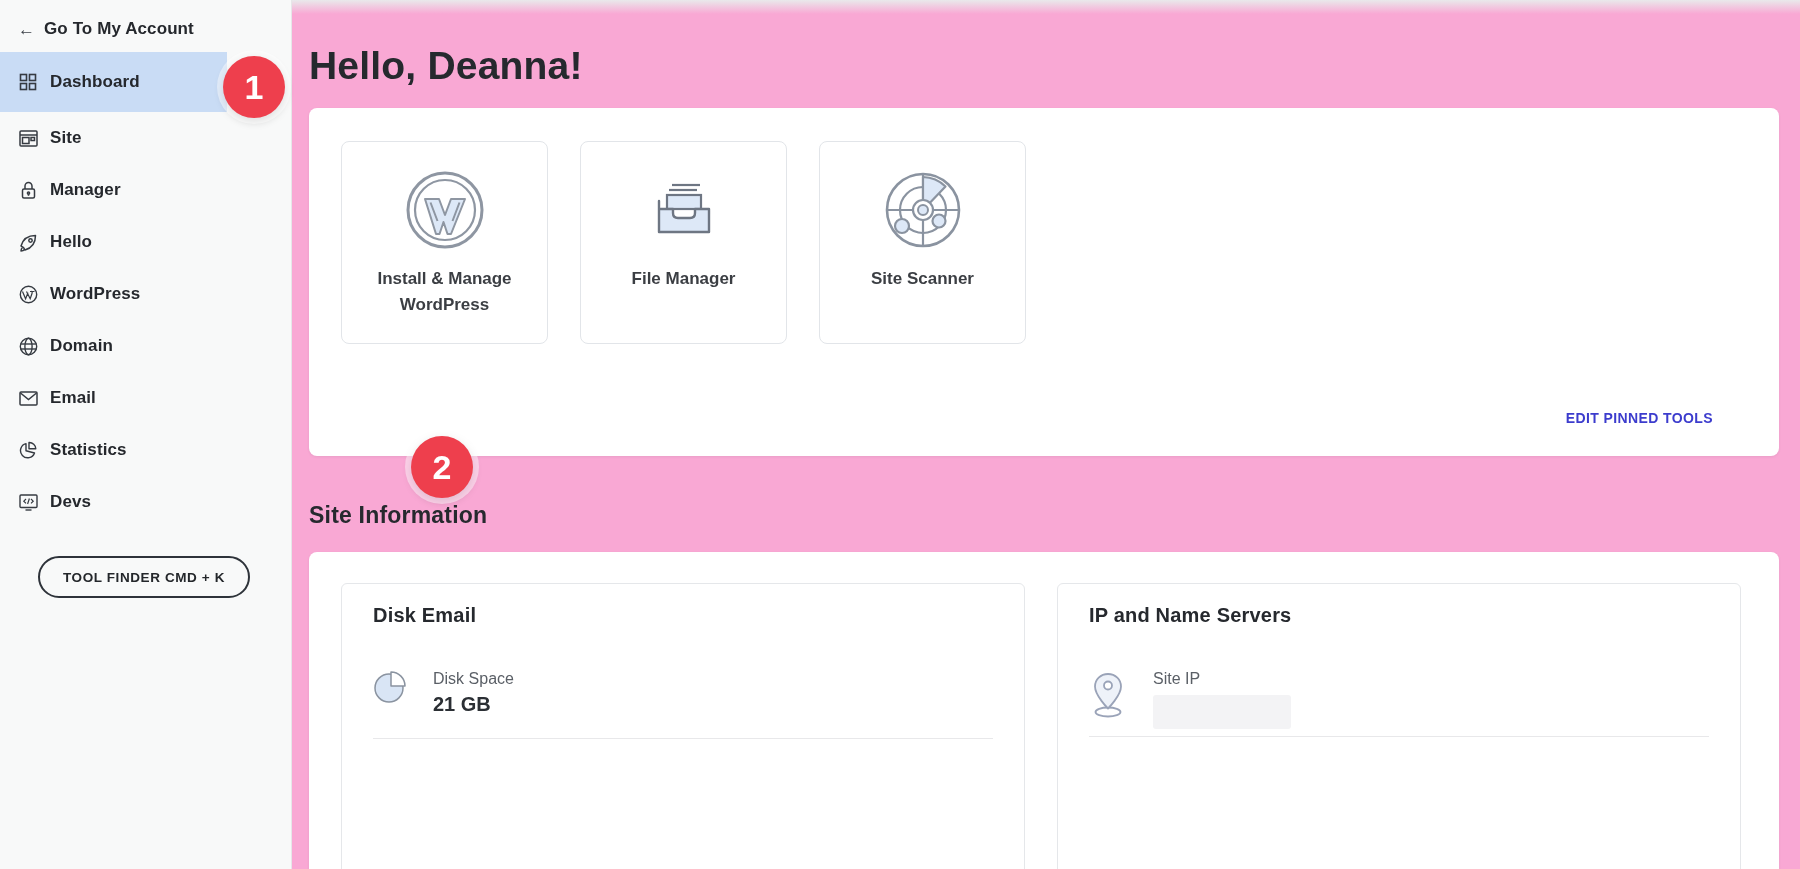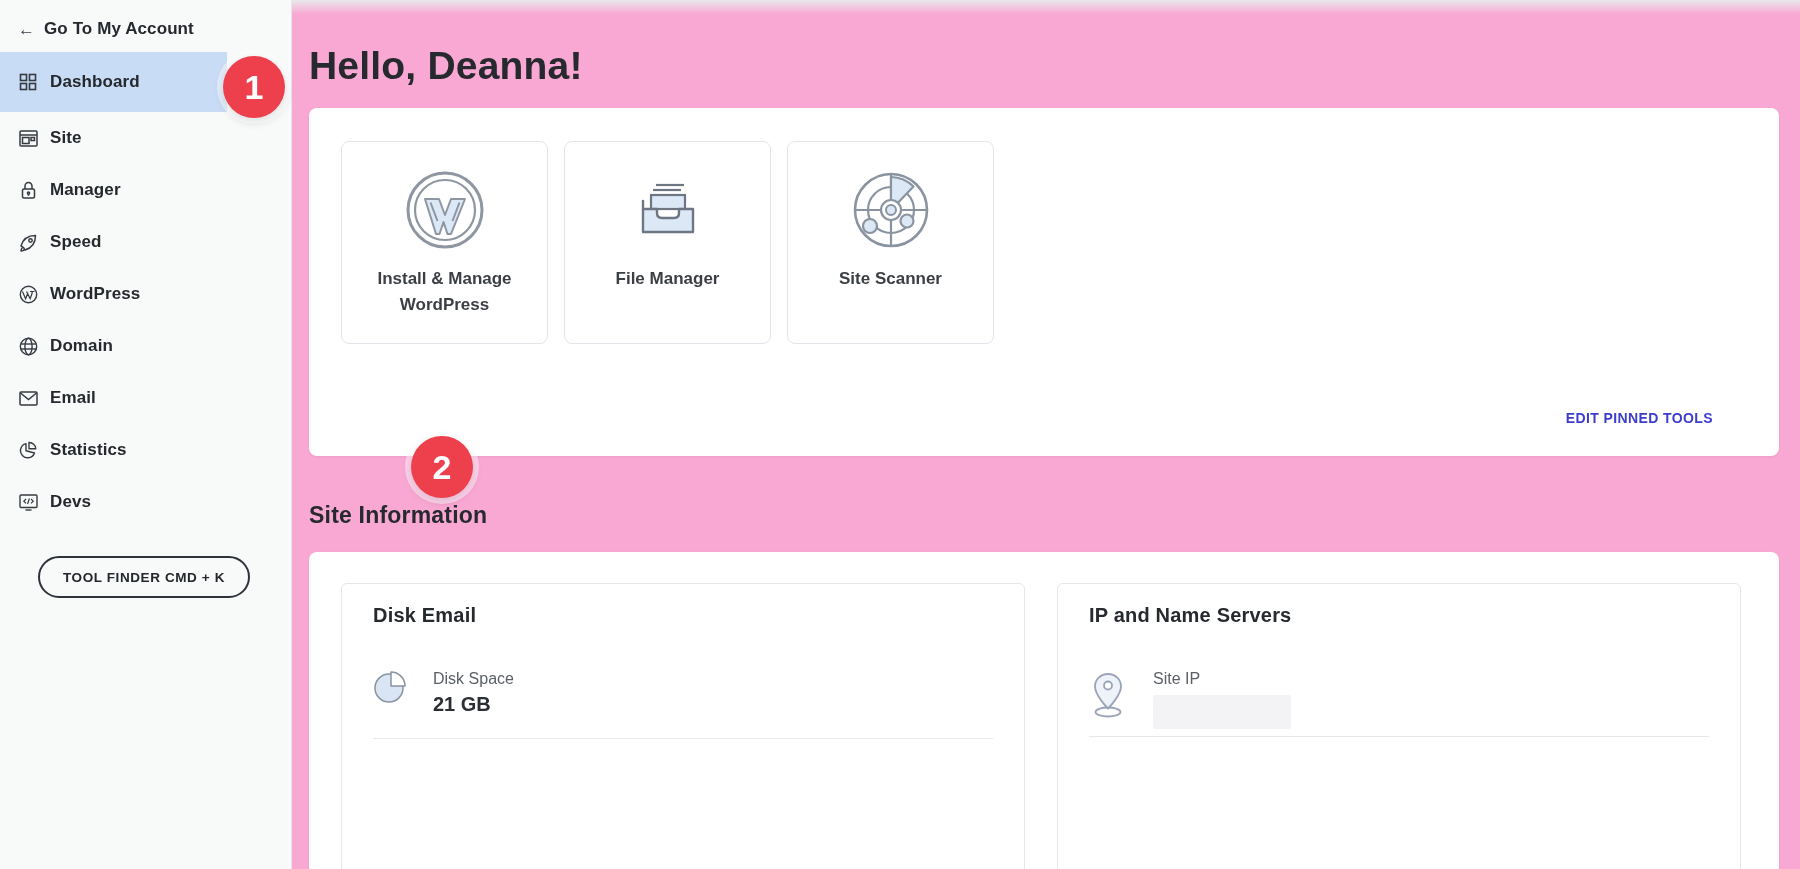--- a/index.html
+++ b/index.html
@@ -73,21 +73,21 @@
   #siteinfo-title { margin-top:46px; }
 
   .panel {
     background:#ffffff; border-radius:8px;
     box-shadow:0 1px 3px rgba(30,35,40,.07);
     position:relative;
   }
   .panel.pinned { margin-top:20px; height:348px; padding:33px 32px; }
   .panel.siteinfo { margin-top:23px; height:420px; padding:31px 32px; }
 
-  .tiles { display:flex; gap:16px; }
+  .tiles { display:flex; gap:32px; }
   .tile {
     width:207px; height:203px;
     border:1px solid #e2e5e9; border-radius:8px;
     background:#fff; cursor:pointer;
     display:flex; flex-direction:column; align-items:center;
     padding-top:26px;
   }
   .tile-icon { width:84px; height:84px; }
   .tile-label {
     margin-top:14px; font-size:17px; font-weight:700; color:#3b3e43;
@@ -180,21 +180,21 @@
       </div>
 
       <div class="nav-item">
         <span class="nav-icon">
           <svg width="19" height="19" viewBox="0 0 19 19" fill="none" stroke="#363b42" stroke-width="1.5" stroke-linejoin="round">
             <path d="M2 13 C4 6 9 2.5 16.5 2.5 C16.5 10 13 15 6 17 C5.5 15.5 3.5 13.5 2 13 Z"></path>
             <circle cx="11.5" cy="7.5" r="1.7"></circle>
             <path d="M5.5 16.5 C4.8 17.4 3 18 2 18 C2 17 2.6 15.2 3.5 14.5"></path>
           </svg>
         </span>
-        <span class="nav-label">Speed</span>
+        <span class="nav-label">Hello</span>
       </div>
 
       <div class="nav-item">
         <span class="nav-icon">
           <svg width="19" height="19" viewBox="0 0 19 19" fill="none" stroke="#363b42" stroke-width="1.4">
             <circle cx="9.5" cy="9.5" r="8.2"></circle>
             <path d="M3.5 6.5 L6.6 13.8 L9 7.6 M7.5 6.5 L11.2 13.8 L13 8.5 C13.6 6.8 12.6 6.3 12.2 6.5 M11 6.5 L15.5 6.5" stroke-width="1.2"></path>
           </svg>
         </span>
         <span class="nav-label">WordPress</span>

